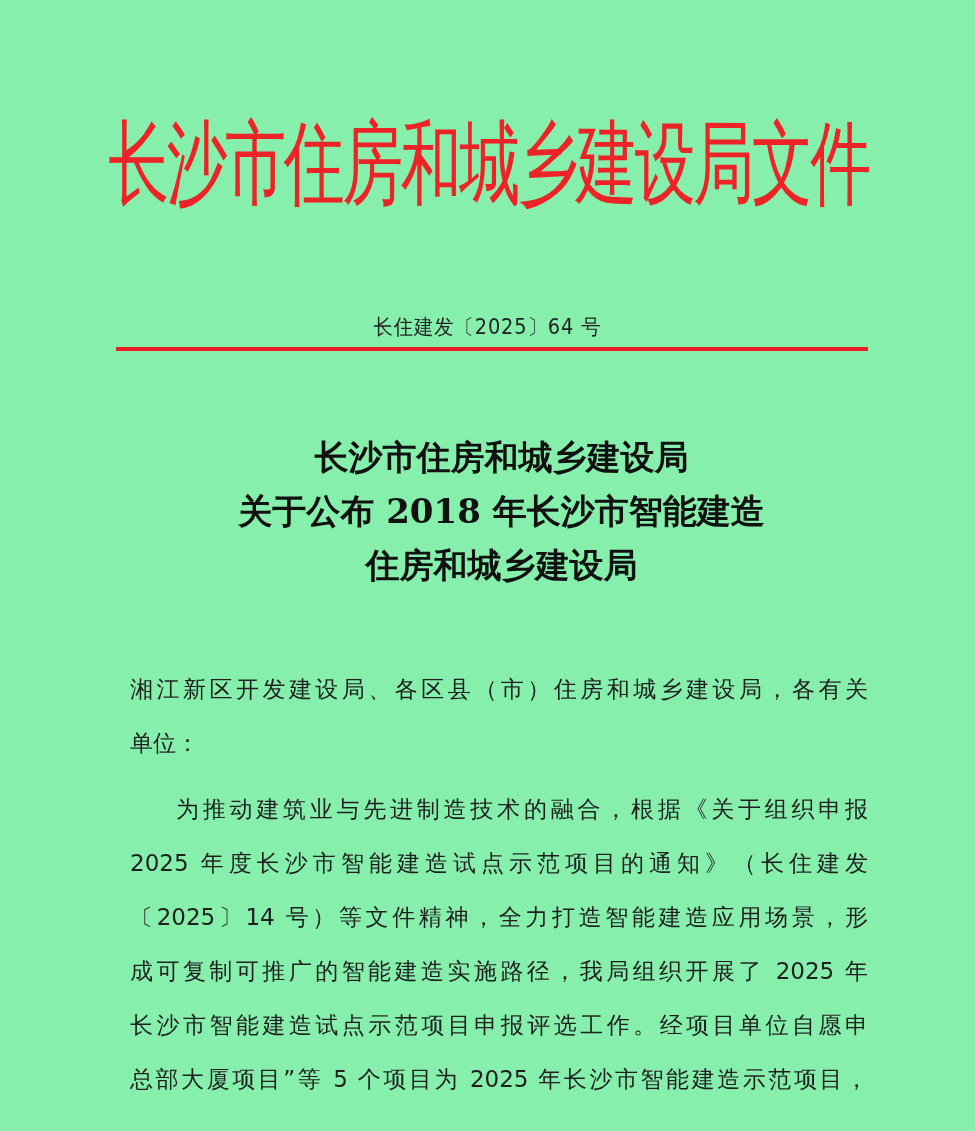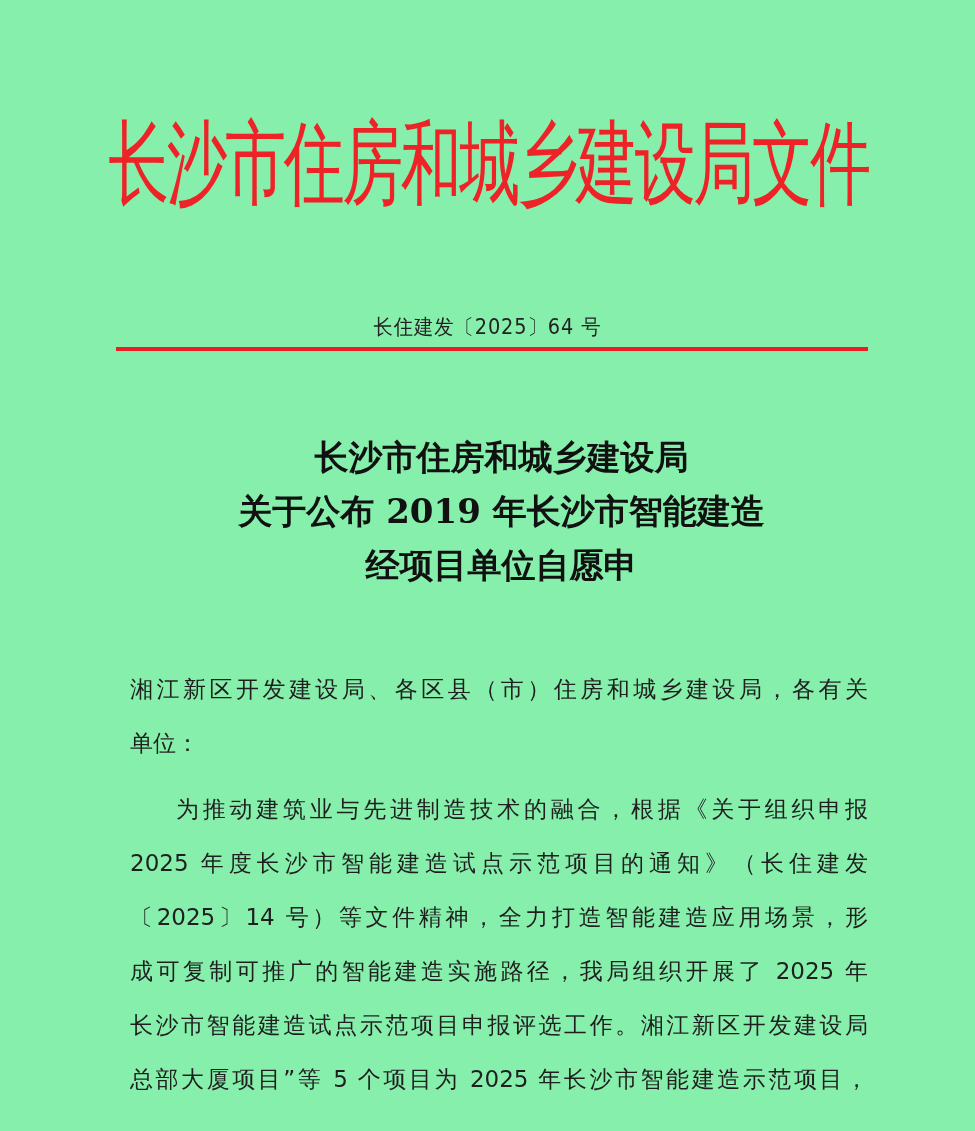--- a/index.html
+++ b/index.html
@@ -51,32 +51,32 @@
 
   <div class="masthead">
     <span class="masthead-text">长沙市住房和城乡建设局文件</span>
   </div>
 
   <div class="doc-number">长住建发〔2025〕64 号</div>
   <div class="red-rule"></div>
 
   <div class="title-block">
     <span class="title-line">长沙市住房和城乡建设局</span>
-    <span class="title-line">关于公布 2019 年长沙市智能建造</span>
-    <span class="title-line">经项目单位自愿申</span>
+    <span class="title-line">关于公布 2018 年长沙市智能建造</span>
+    <span class="title-line">住房和城乡建设局</span>
   </div>
 
   <div class="body-text">
     <div class="para salutation">
       <span class="line">湘江新区开发建设局、各区县（市）住房和城乡建设局，各有关</span>
       <span class="line last">单位：</span>
     </div>
     <div class="para">
       <span class="line" style="padding-left:46px">为推动建筑业与先进制造技术的融合，根据《关于组织申报</span>
       <span class="line">2025 年度长沙市智能建造试点示范项目的通知》（长住建发</span>
       <span class="line">〔2025〕14 号）等文件精神，全力打造智能建造应用场景，形</span>
       <span class="line">成可复制可推广的智能建造实施路径，我局组织开展了 2025 年</span>
-      <span class="line">长沙市智能建造试点示范项目申报评选工作。湘江新区开发建设局</span>
+      <span class="line">长沙市智能建造试点示范项目申报评选工作。经项目单位自愿申</span>
       <span class="line">总部大厦项目”等 5 个项目为 2025 年长沙市智能建造示范项目，</span>
     </div>
   </div>
 
 </div>
 
 </body></html>

